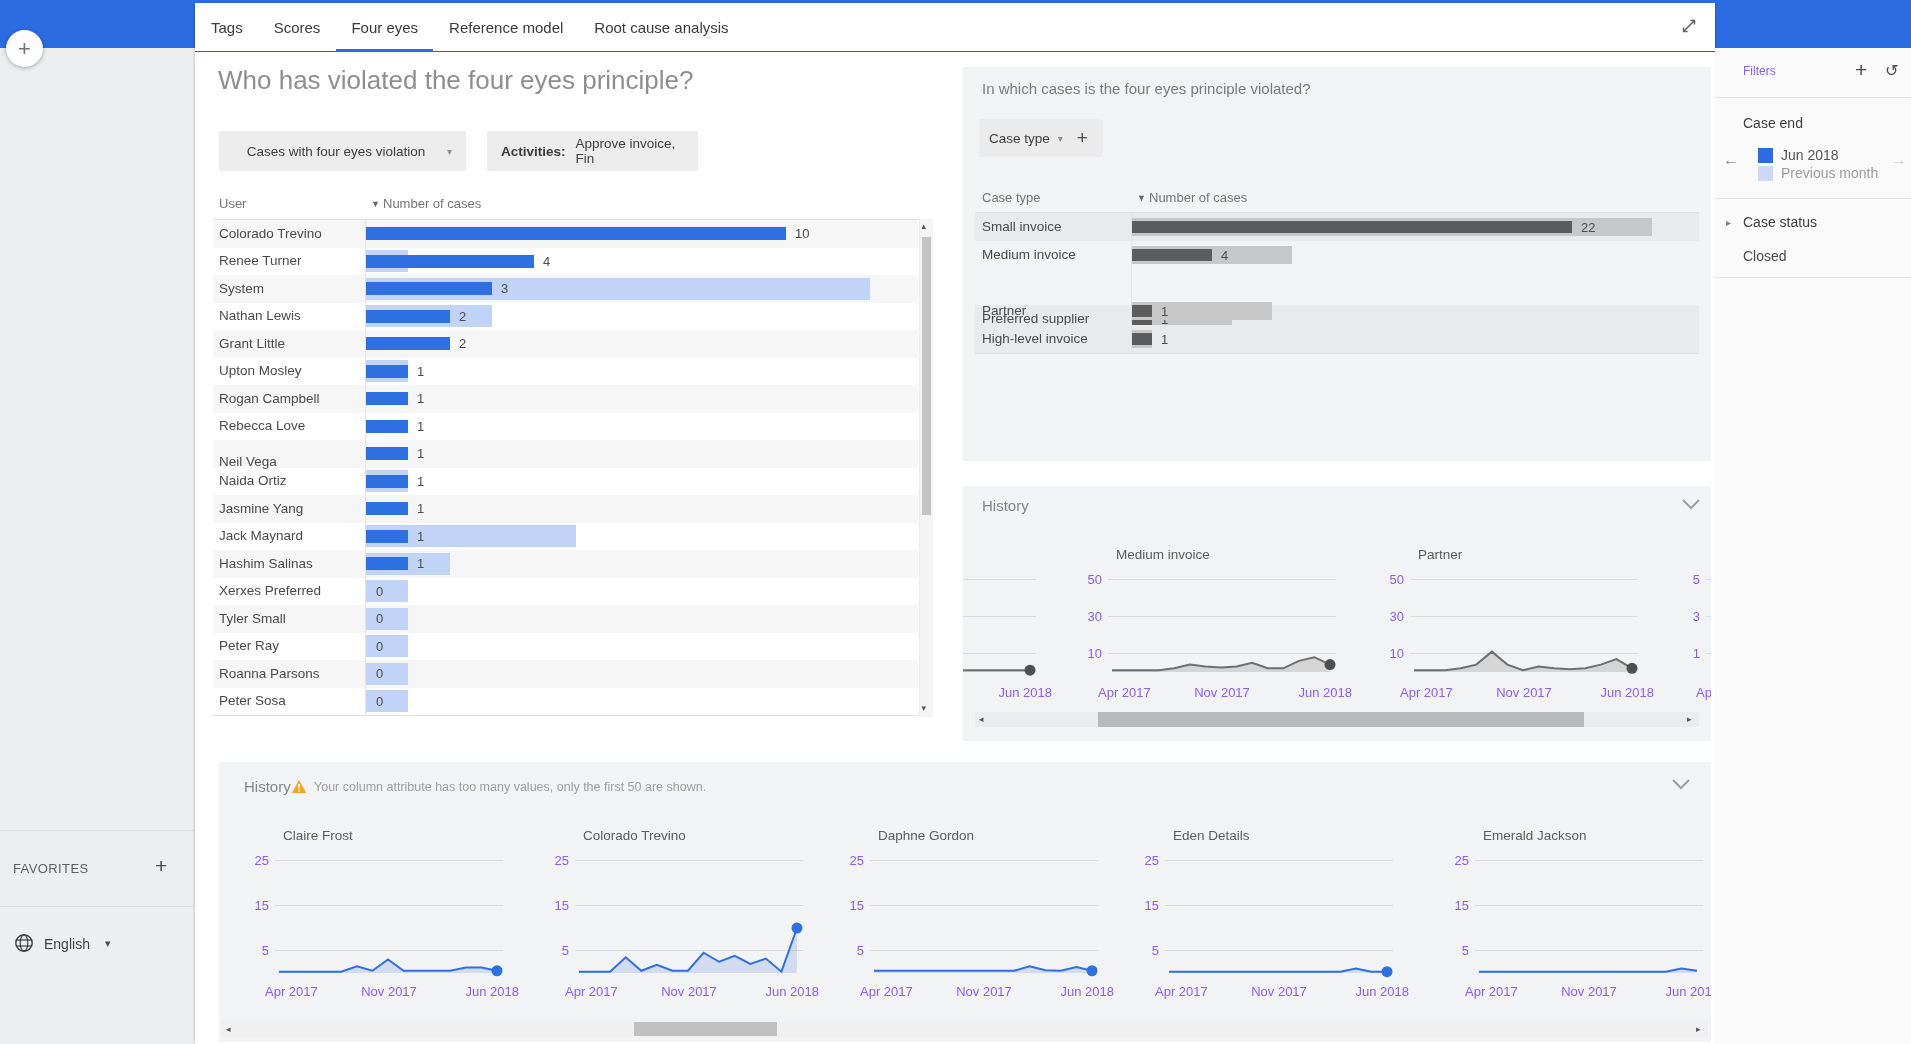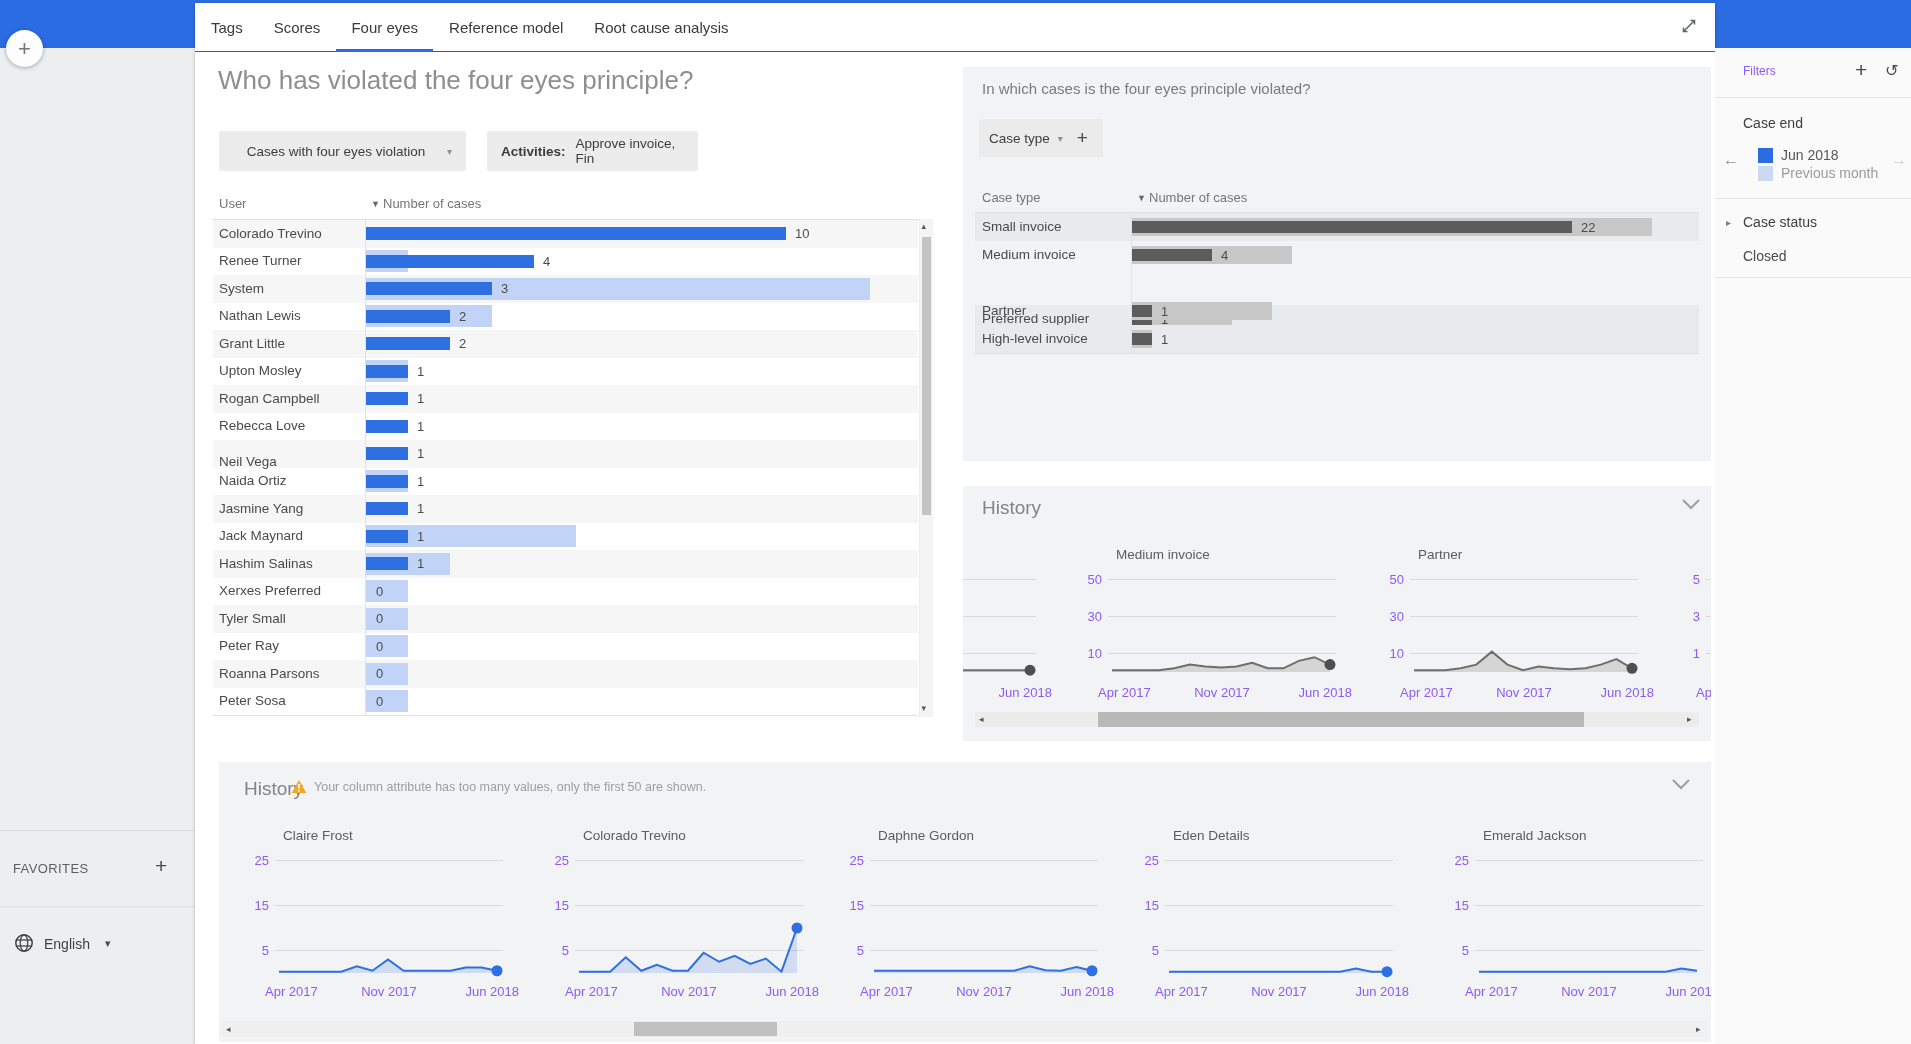--- a/index.html
+++ b/index.html
@@ -41,21 +41,21 @@
   .vline{background:#e3e3e3;width:1px;}
   .row-name{font-size:13.5px;color:#4a4a4a;white-space:nowrap;overflow:hidden;}
   .bar-label{font-size:13px;color:#4c4c4c;}
   .sb-arrow{font-size:9px;color:#555;line-height:1;}
   
   .gcard{background:#f2f3f4;overflow:hidden;}
   #cases-card{left:768px;top:64px;width:748px;height:394px;}
   #hist-card{left:768px;top:483px;width:748px;height:255px;}
   #bhist-card{left:24px;top:759px;width:1492px;height:280px;}
   .q-small{font-size:15px;color:#7b7b7b;}
-  .hist-title{font-size:19px;color:#848484;}
+  .hist-title{font-size:15px;color:#848484;}
   .chev{cursor:pointer;}
   .warn-text{font-size:12.5px;color:#9e9e9e;}
   .chart-title{font-size:13.5px;color:#5c5c5c;white-space:nowrap;}
   .tick-label,.x-label{font-size:13px;color:#8b5cf6;white-space:nowrap;}
   
   #filters{left:1715px;top:48px;width:196px;height:996px;background:#fafafa;}
   #filters-title{left:28px;top:16px;font-size:12px;color:#8b5cf6;}
   #filters-add{left:140px;top:10px;font-size:21px;color:#4c4c4c;cursor:pointer;}
   #filters-reset{left:170px;top:13px;font-size:16px;color:#4c4c4c;cursor:pointer;}
   .f-divider{left:0;width:196px;height:1px;background:#e4e4e4;}

